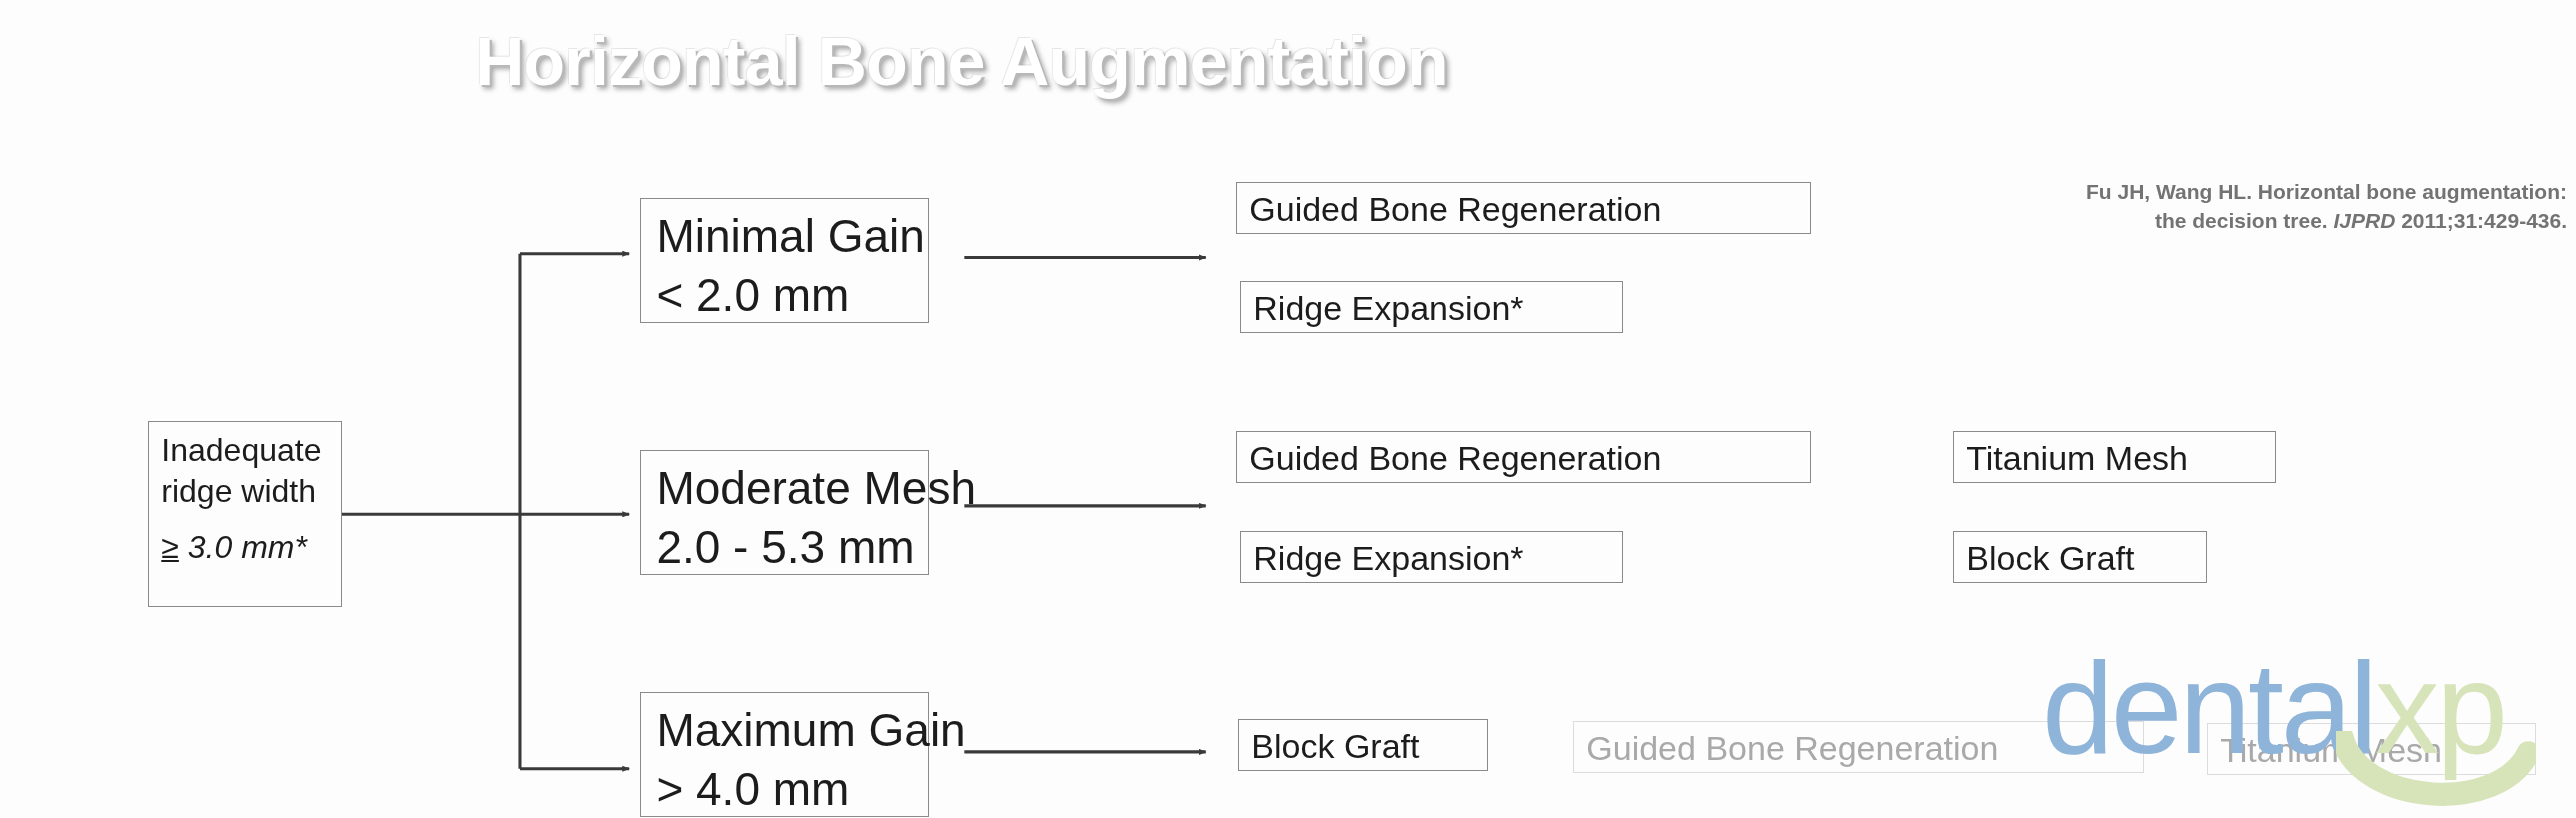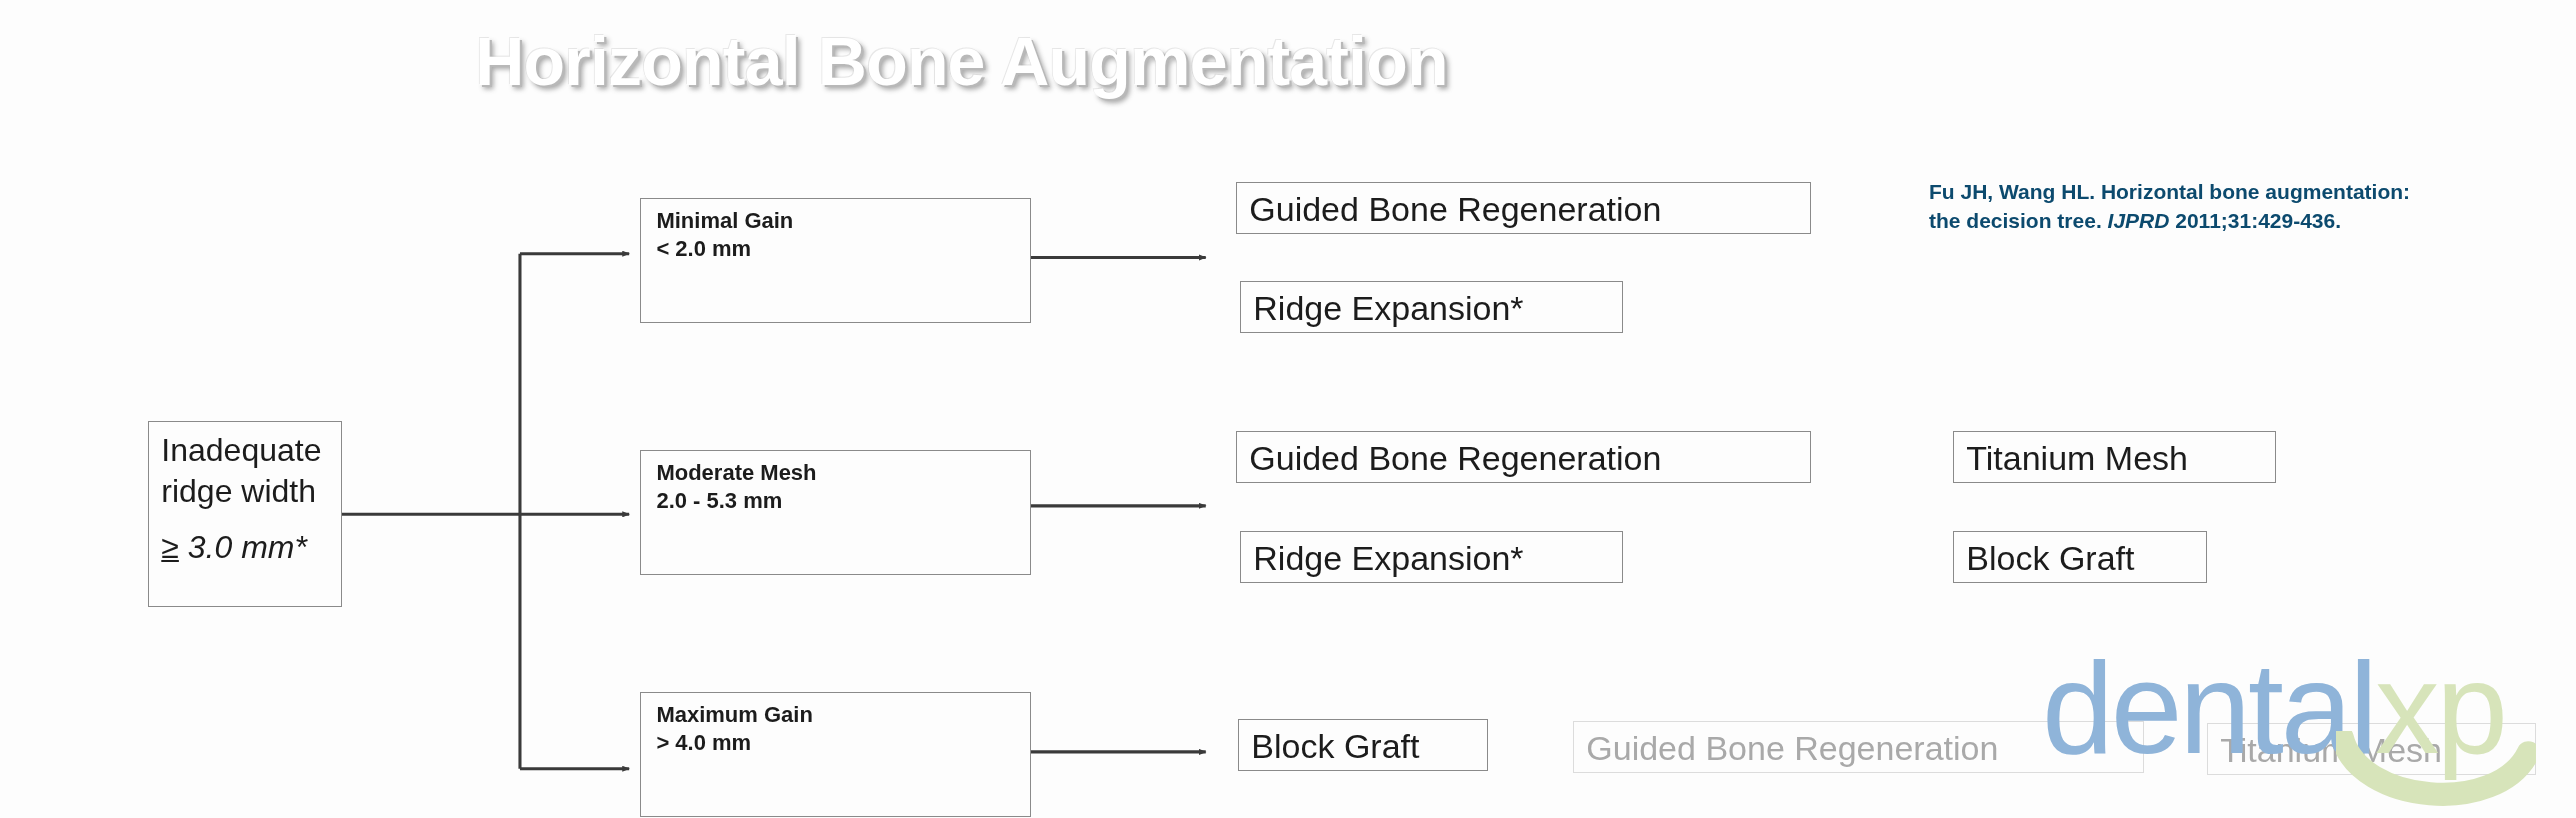--- a/index.html
+++ b/index.html
@@ -70,26 +70,25 @@
   }
   #root-box .l3 { margin-top: 14px; }
   .ge-underline {
     text-decoration: underline;
     text-decoration-thickness: 1.5px;
     text-underline-offset: 2.3px;
   }
 
   
   .gain-box {
-    width: 391px;
+    width: 289px;
     height: 125px;
-    font-size: 22px;
+    font-size: 46px;
     line-height: 1.28;
     padding: 9.2px 7.7px 7.7px 15.4px;
-    font-weight: bold;
   }
   #gain-minimal  { left: 640px;  top: 198px;  }
   #gain-moderate { left: 640px;  top: 450px;  }
   #gain-maximum  { left: 640px;  top: 692px;  }
 
   
   .tx {
     font-size: 34px;
     height: 52px;
     padding: 6.2px 9.2px 4.6px 12.3px;
@@ -125,21 +124,22 @@
 
   
   #citation {
     position: absolute;
     left: 1929px;
     top: 178px;
     width: 638px;
     font-size: 21px;
     font-weight: bold;
     line-height: 1.38;
-    color: #0c4a6e;
+    color: #737373;
+    text-align: right;
   }
   #citation .journal { font-style: italic; }
 
   
   #watermark {
     position: absolute;
     left: 2042px;
     top: 644px;
     font-size: 129px;
     font-weight: normal;

